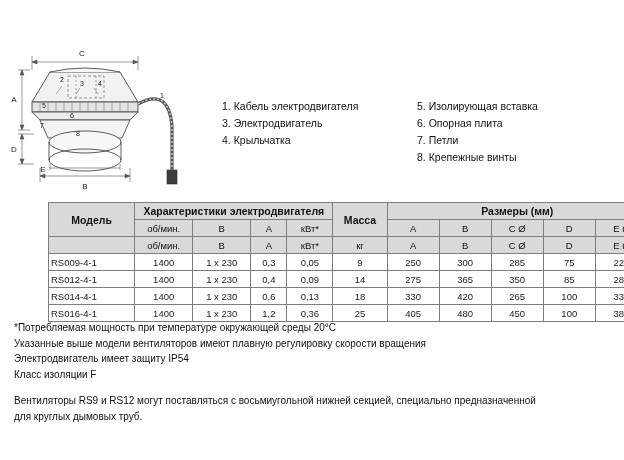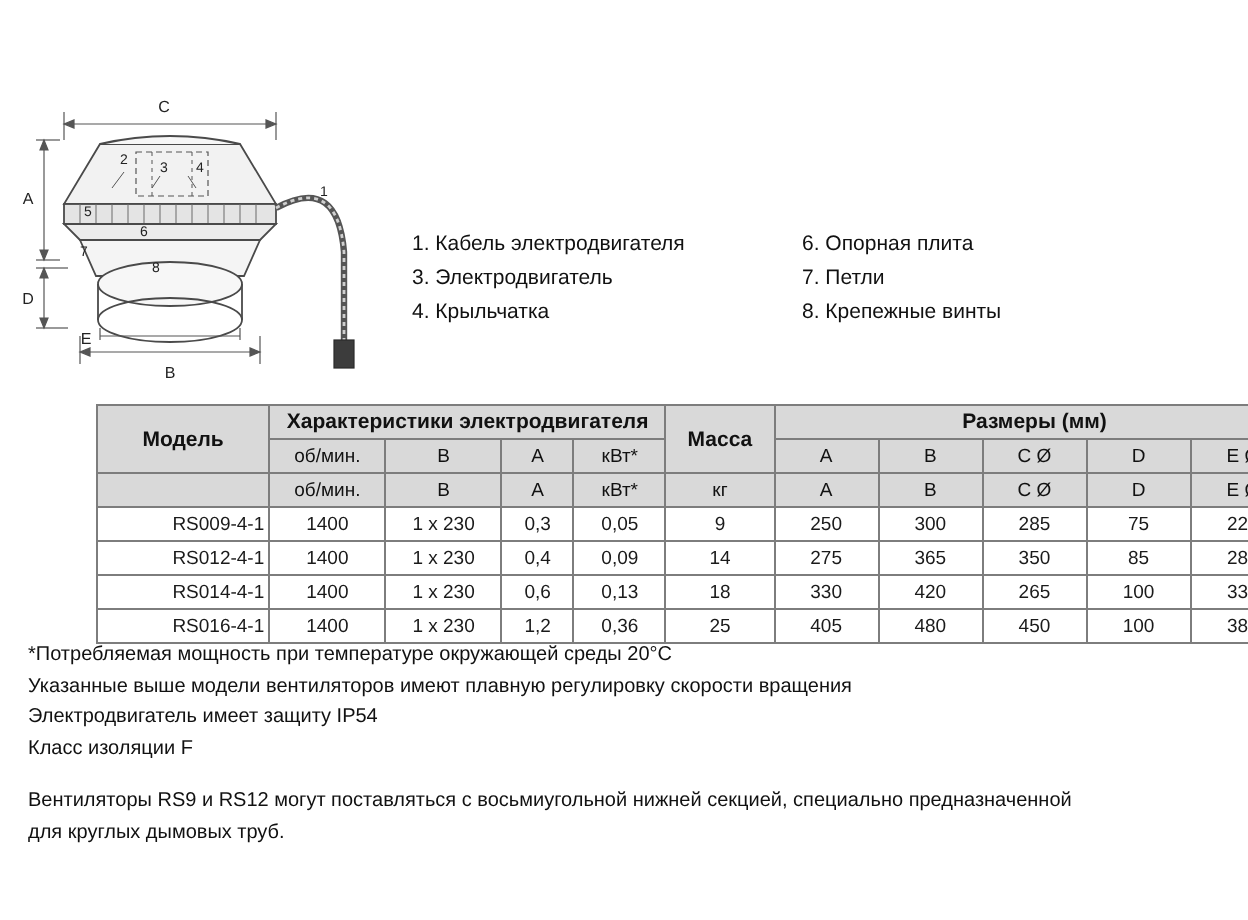--- a/index.html
+++ b/index.html
@@ -23,27 +23,26 @@
   
   .diagram-wrap {
     position: absolute;
     left: 10px;
     top: 42px;
     width: 210px;
     height: 150px;
   }
   .legend {
     position: absolute;
-    left: 206px;
+    left: 222px;
     top: 98px;
     width: 390px;
     font-size: 10.5px;
     line-height: 17px;
     color: #111;
-    margin-top: 16px;
   }
   .legend-cols {
     display: flex;
   }
   .legend-col {
     width: 50%;
   }
   .legend-item {
     white-space: nowrap;
   }
@@ -74,21 +73,21 @@
     font-weight: bold;
     font-size: 10.5px;
     color: #111;
   }
   table.spec thead tr.sub th {
     font-weight: normal;
     font-size: 9.5px;
     margin-top: 14px;
   }
   table.spec td.model {
-    text-align: right;
+    text-align: left;
   }
   .th-model { width: 86px; }
   .col-rpm { width: 58px; }
   .col-v   { width: 58px; }
   .col-a   { width: 36px; }
   .col-kw  { width: 46px; }
   .col-mass{ width: 54px; }
   .col-dim { width: 52px; }
 
   
@@ -222,20 +221,21 @@
   </div>
 
   <div class="legend">
     <div class="legend-cols">
       <div class="legend-col">
         <div class="legend-item">1. Кабель электродвигателя</div>
         <div class="legend-item">3. Электродвигатель</div>
         <div class="legend-item">4. Крыльчатка</div>
       </div>
       <div class="legend-col">
+        <div class="legend-item">5. Изолирующая вставка</div>
         <div class="legend-item">6. Опорная плита</div>
         <div class="legend-item">7. Петли</div>
         <div class="legend-item">8. Крепежные винты</div>
       </div>
     </div>
   </div>
 
   <div class="table-wrap">
     <table class="spec">
       <thead>

